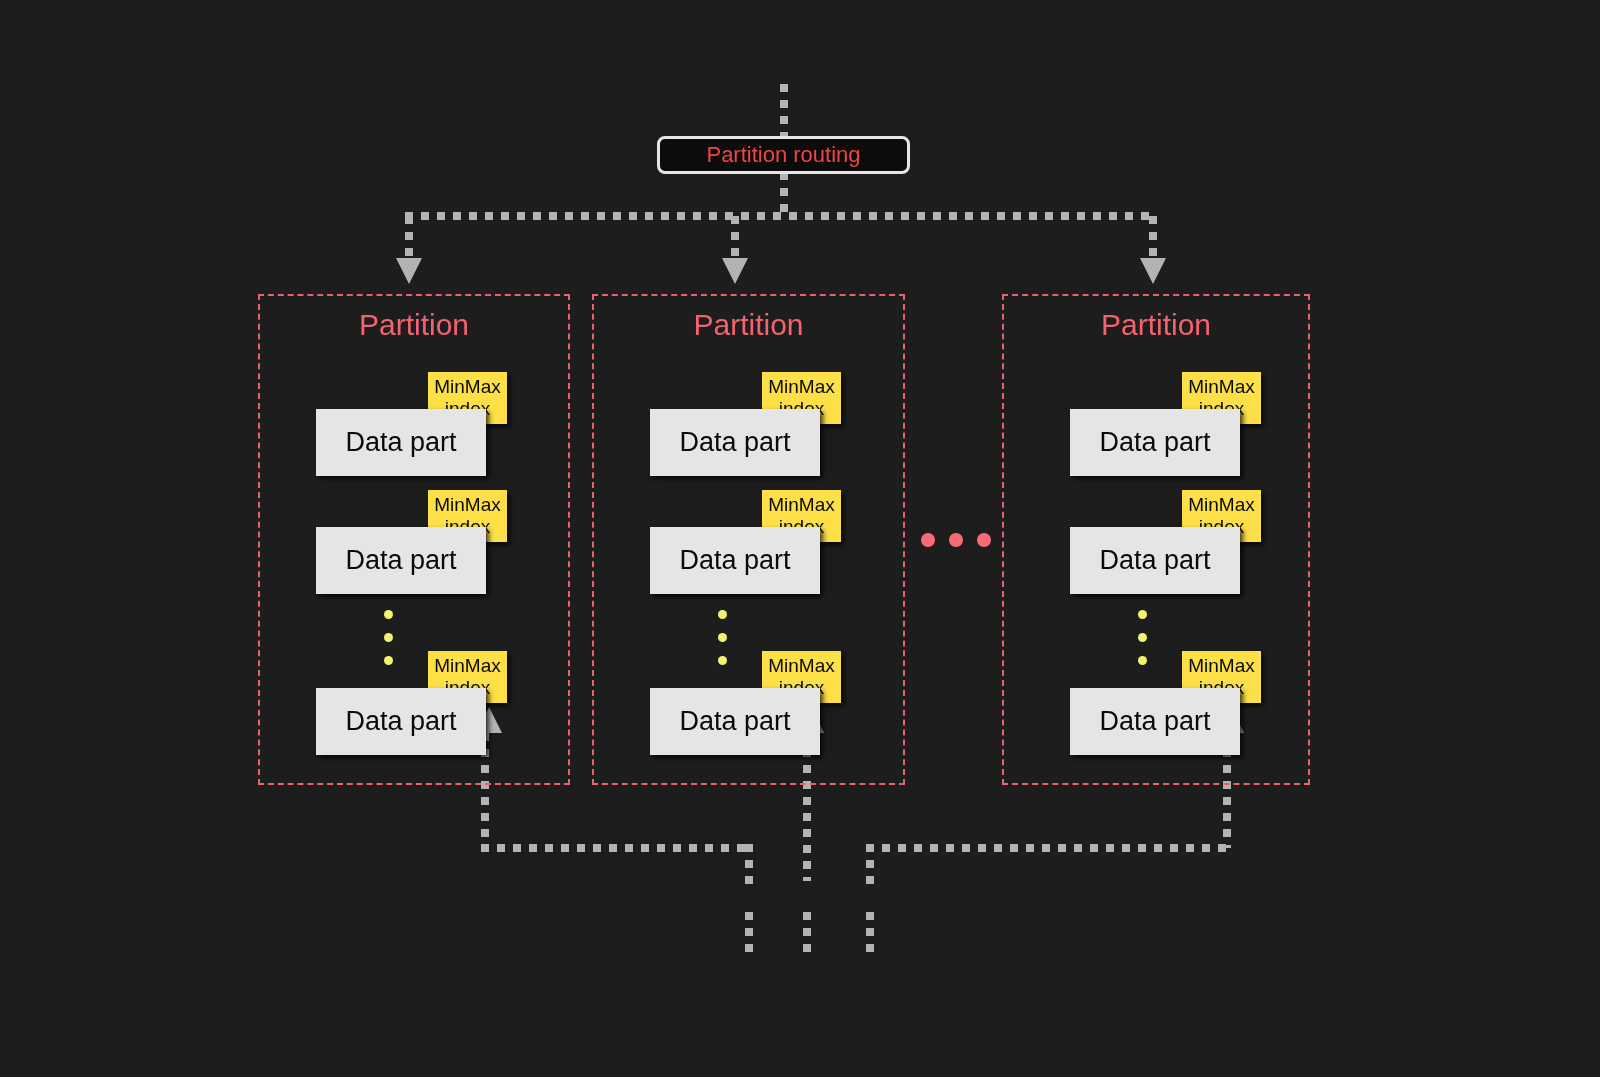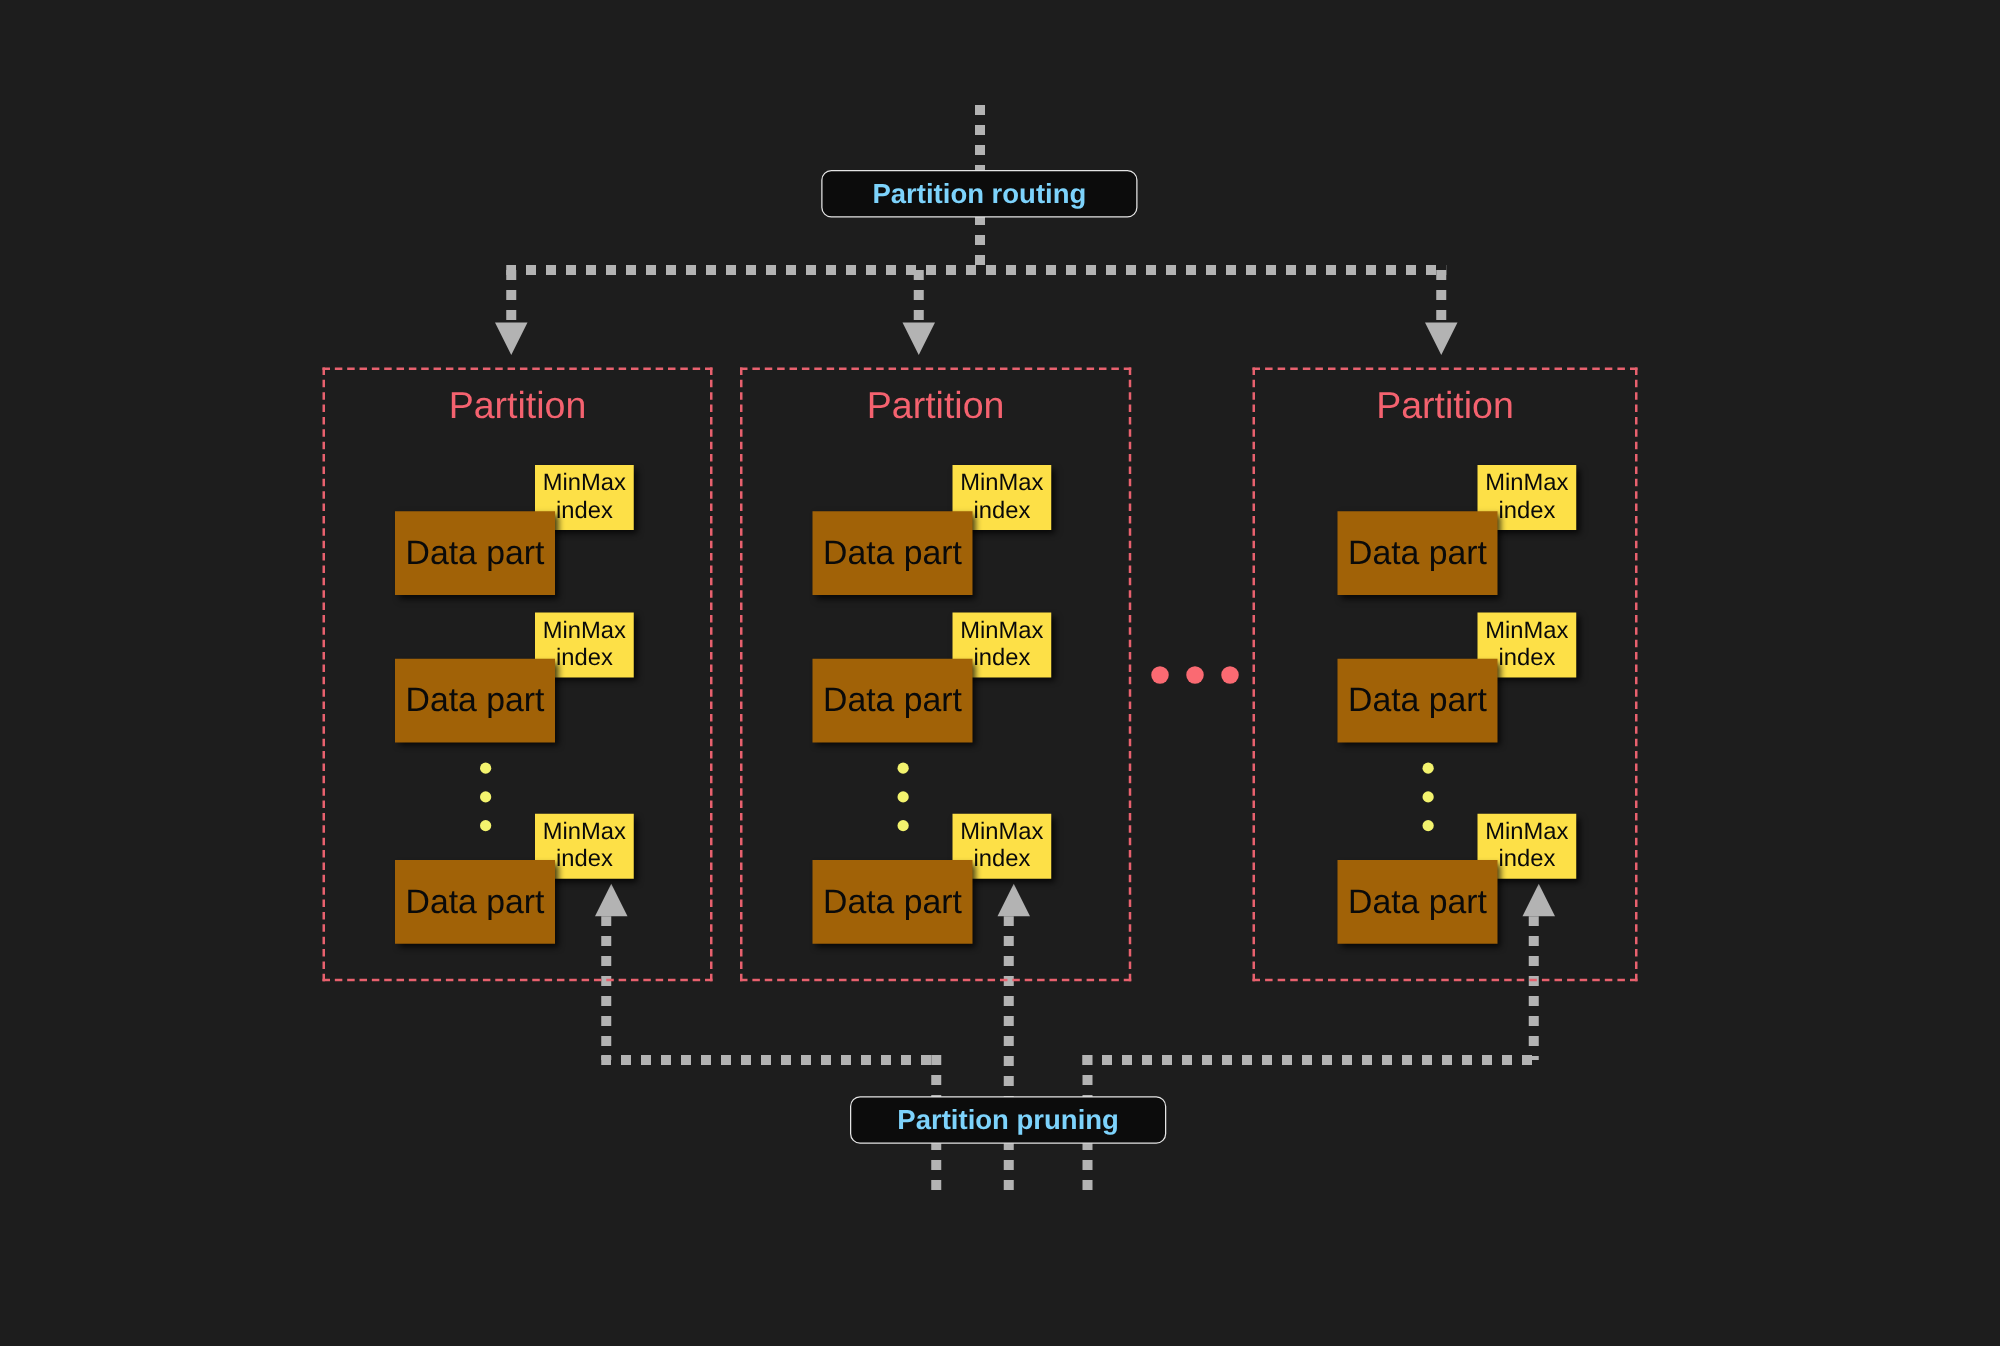--- a/index.html
+++ b/index.html
@@ -56,29 +56,28 @@
     white-space:pre;
     letter-spacing:0px;
   }
   #query-text .kw{color:#f2f2f2;}
   #query-text .key{color:#ff6b6b;}
 
   
   .pill{
     position:absolute;
     background:#0c0c0c;
-    border:1px solid #e5e5e5;
+    border:3px solid #e5e5e5;
     border-radius:8px;
     box-sizing:border-box;
-    color:#7dd3fc;
+    color:#ef4444;
     font-size:22px;
     display:flex;align-items:center;justify-content:center;
     z-index:8;
     white-space:nowrap;
-    font-weight:bold;
   }
   #routing-pill{left:657px;top:136px;width:253px;height:38px;}
   #pruning-pill{left:680px;top:877px;width:253px;height:38px;}
 
   
   .partition{
     position:absolute;
     border:2px dashed #e8616e;
     box-sizing:border-box;
     top:294px;height:491px;
@@ -94,22 +93,22 @@
     text-align:center;
     color:#f4626f;
     font-size:30px;
     line-height:1;
   }
 
   
   .part-group{position:absolute;}
   .data-part{
     position:absolute;
-    width:128px;height:67px;
-    background:#a16207;
+    width:170px;height:67px;
+    background:#e5e5e5;
     color:#0a0a0a;
     font-size:27px;
     display:flex;align-items:center;justify-content:center;
     box-shadow:3px 3px 5px rgba(0,0,0,.75);
     z-index:5;
     white-space:nowrap;
   }
   .minmax{
     position:absolute;
     width:79px;height:52px;
@@ -320,20 +319,19 @@
   <div class="arrow-up" style="left:798px;top:707px;"></div>
   <div class="dv" style="left:803px;top:733px;height:148px;"></div>
 
   <div class="arrow-up" style="left:1218px;top:707px;"></div>
   <div class="dv" style="left:1223px;top:733px;height:115px;"></div>
   <div class="dh" style="left:866px;top:844px;width:365px;"></div>
 
   <div class="dv" style="left:745px;top:844px;height:40px;"></div>
   <div class="dv" style="left:866px;top:844px;height:40px;"></div>
 
-  <div class="pill" id="pruning-pill">Partition pruning</div>
 
   <div class="dv" style="left:745px;top:912px;height:44px;"></div>
   <div class="dv" style="left:803px;top:912px;height:44px;"></div>
   <div class="dv" style="left:866px;top:912px;height:44px;"></div>
 
 
 </div>
 
 </body></html>

